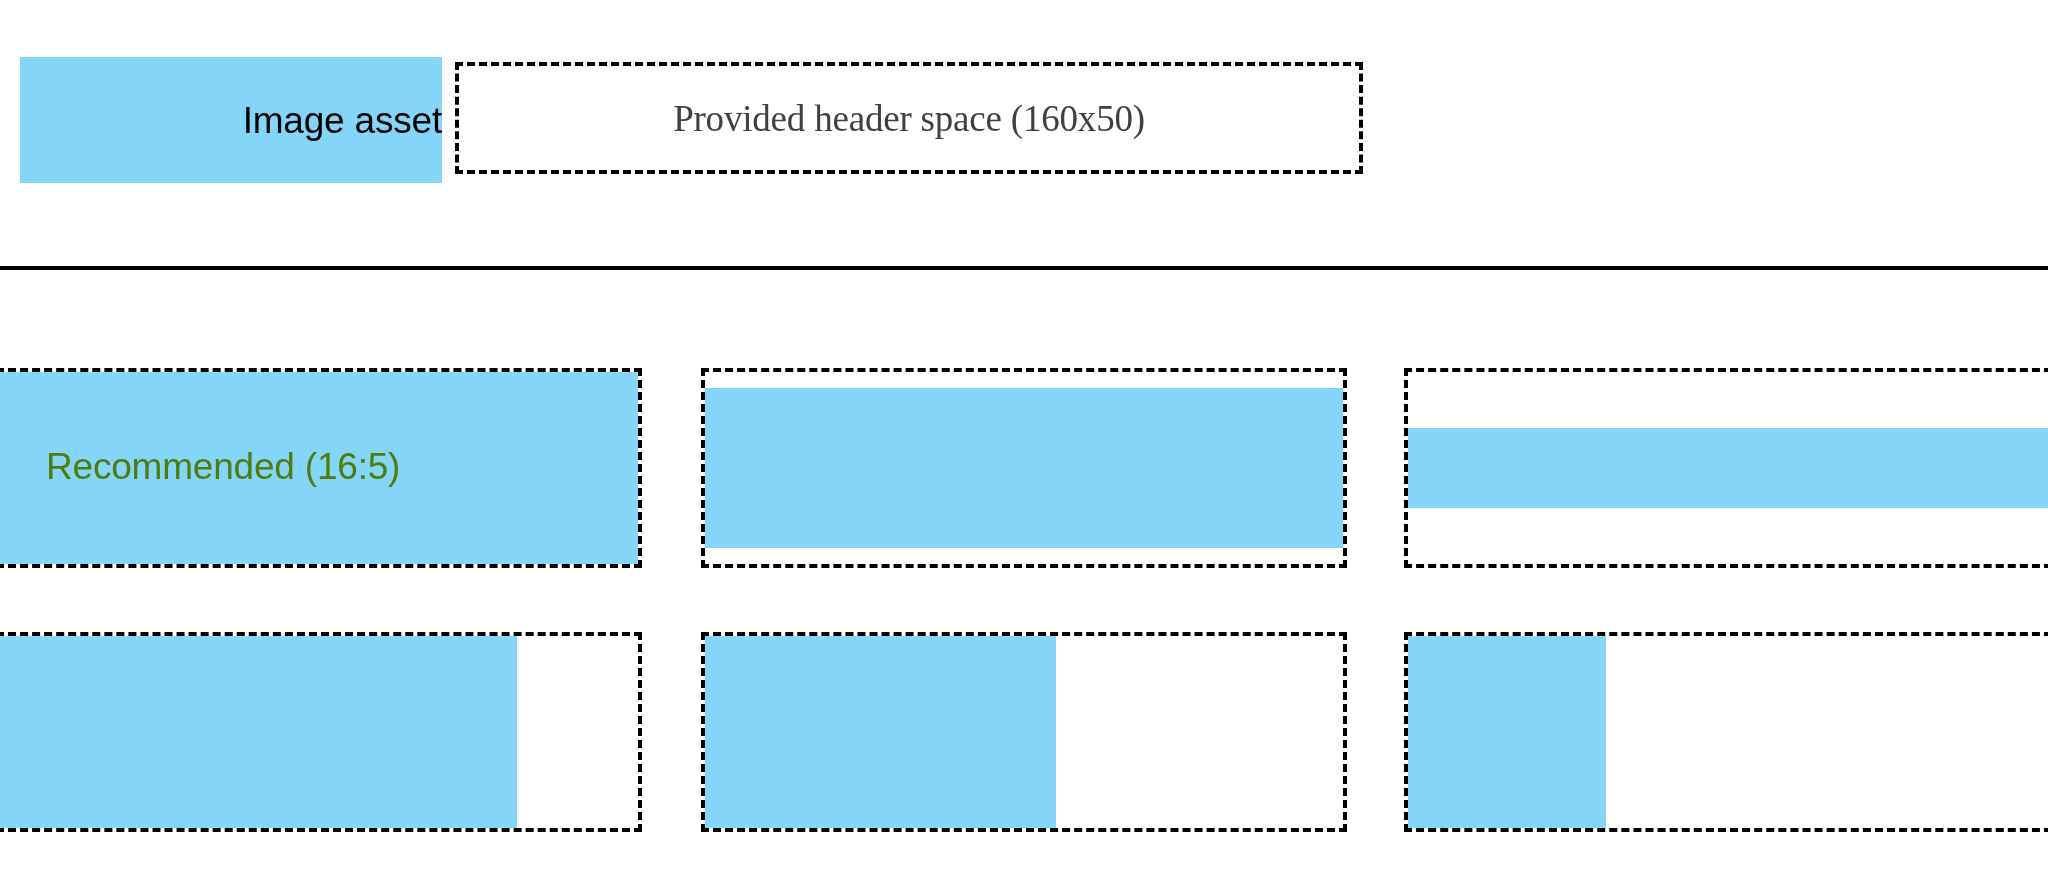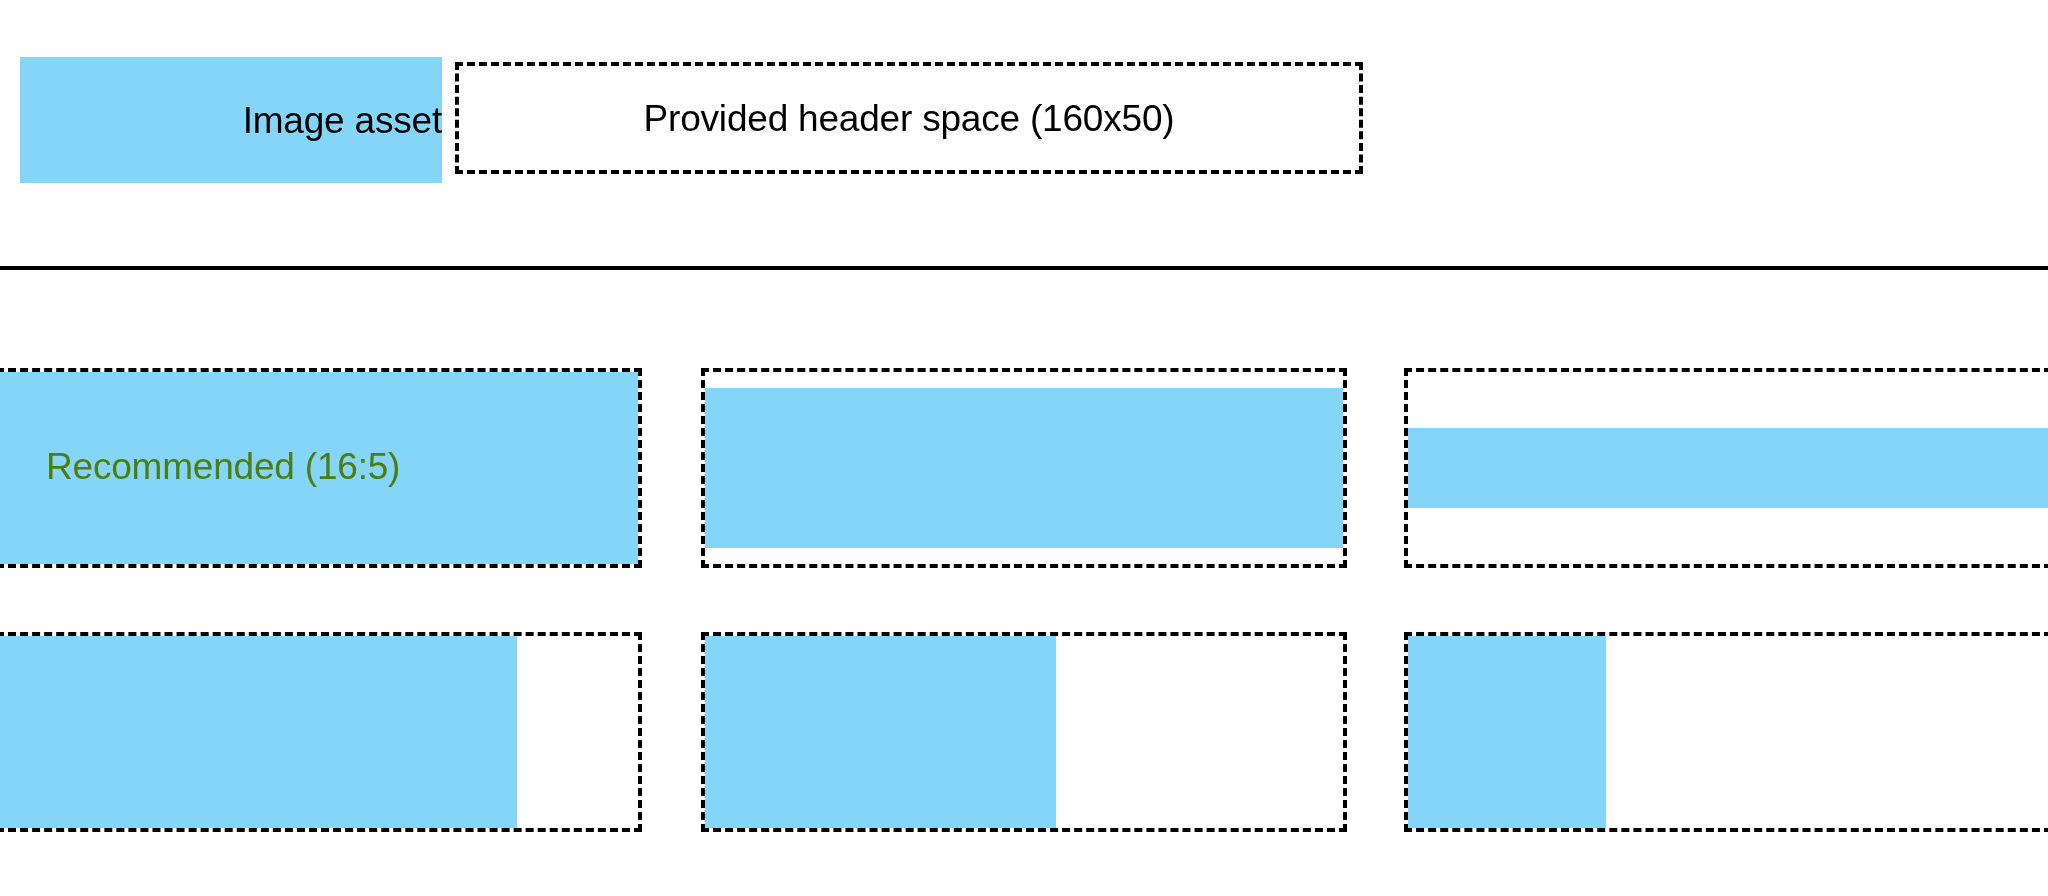--- a/index.html
+++ b/index.html
@@ -66,22 +66,23 @@
     box-sizing: border-box;
     display: flex;
     align-items: center;
     justify-content: center;
     background: transparent;
   }
   .header-space-box .space-label {
     font-size: 37px;
     line-height: 1;
     letter-spacing: -0.2px;
-    color: #000000;
+    color: #404040;
     white-space: nowrap;
+    font-family: Liberation Serif, serif;
   }
 
   .divider-rule {
     position: absolute;
     left: 0;
     top: 266px;
     width: 2048px;
     height: 4px;
     background: #000000;
   }

